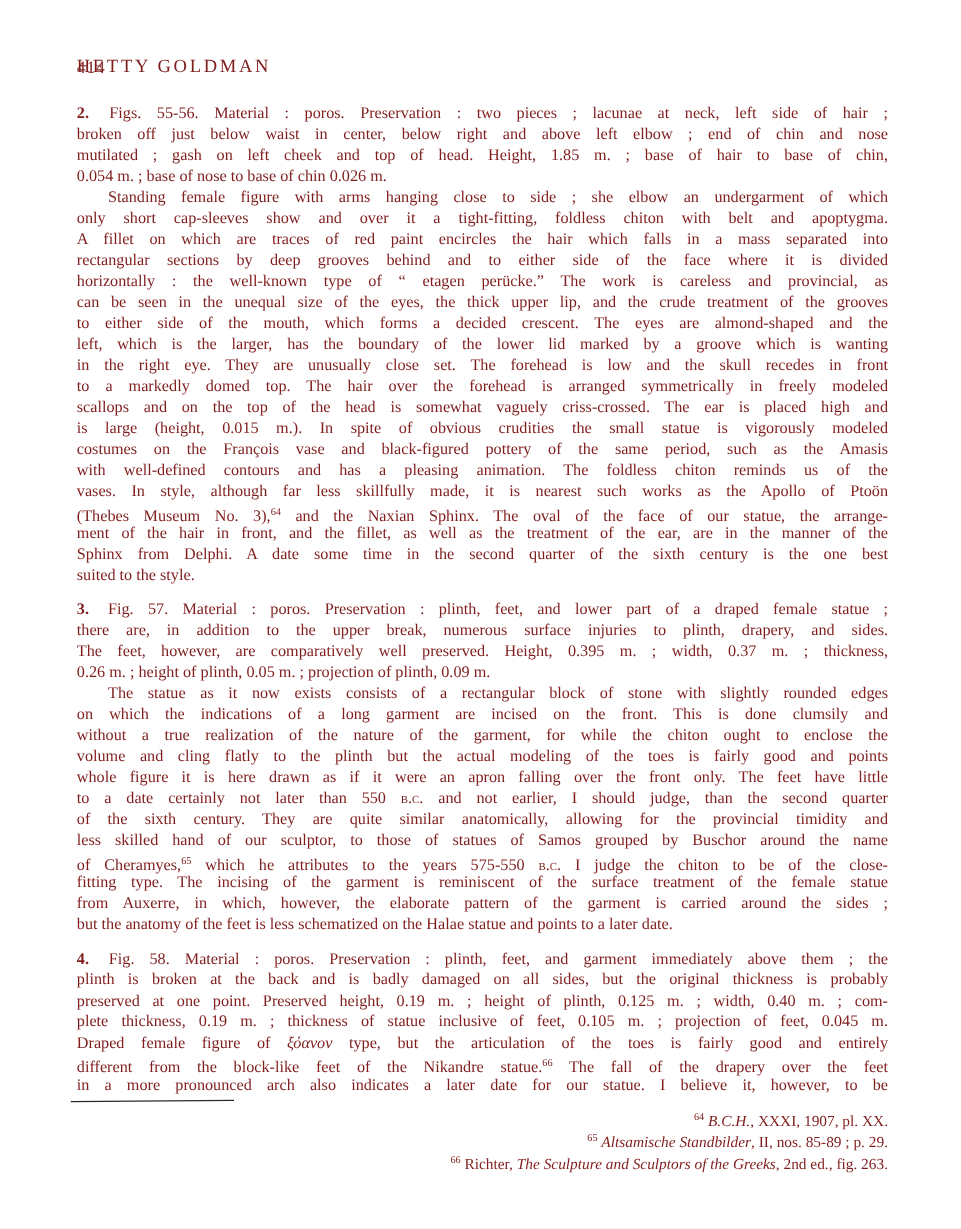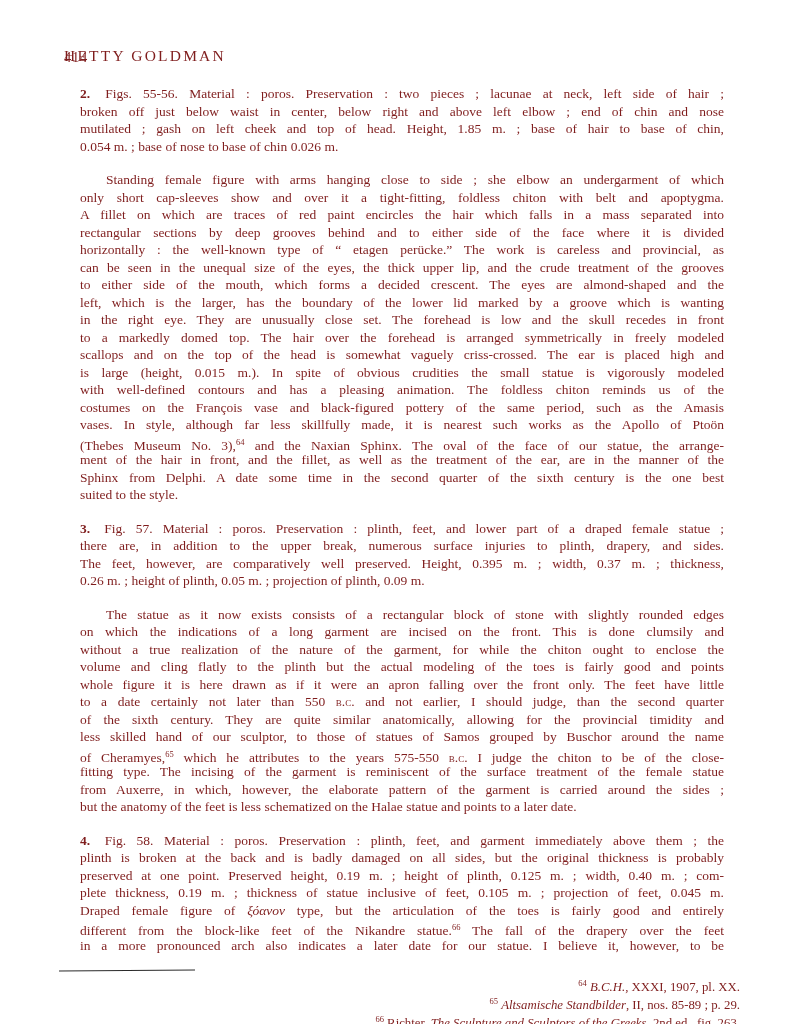--- a/index.html
+++ b/index.html
@@ -8,21 +8,21 @@
     width:801px; height:1024px;
     background:#ffffff;
     font-family:"Liberation Serif","DejaVu Serif",serif;
     color:#1e1e1e;
     overflow:hidden;
   }
   .inner { position:absolute; left:64px; top:47px; width:676px; }
   .header { position:relative; height:20px; margin-bottom:18px; }
   .pagenum { position:absolute; left:0; top:2px; font-size:14.5px; letter-spacing:0.8px; }
   .runhead { display:block; text-align:left; font-size:15.5px; letter-spacing:2.2px; }
-  .para { margin:16px; }
+  .para { margin:0; }
   .para.gap { margin-top:11px; }
   .line {
     font-size:13.5px; line-height:17.5px; height:17.5px;
     text-align:justify; text-align-last:justify;
     white-space:normal;
   }
   .line.last { text-align-last:left; }
   .line.indent { text-indent:26px; }
   .lead { font-weight:bold; padding-right:4px; }
   .sup { font-size:8.5px; vertical-align:5px; }
@@ -60,22 +60,22 @@
           <div class="line"><span>A fillet on which are traces of red paint encircles the hair which falls in a mass separated into</span></div>
           <div class="line"><span>rectangular sections by deep grooves behind and to either side of the face where it is divided</span></div>
           <div class="line"><span>horizontally : the well-known type of “ etagen perücke.” The work is careless and provincial, as</span></div>
           <div class="line"><span>can be seen in the unequal size of the eyes, the thick upper lip, and the crude treatment of the grooves</span></div>
           <div class="line"><span>to either side of the mouth, which forms a decided crescent. The eyes are almond-shaped and the</span></div>
           <div class="line"><span>left, which is the larger, has the boundary of the lower lid marked by a groove which is wanting</span></div>
           <div class="line"><span>in the right eye. They are unusually close set. The forehead is low and the skull recedes in front</span></div>
           <div class="line"><span>to a markedly domed top. The hair over the forehead is arranged symmetrically in freely modeled</span></div>
           <div class="line"><span>scallops and on the top of the head is somewhat vaguely criss-crossed. The ear is placed high and</span></div>
           <div class="line"><span>is large (height, 0.015 m.). In spite of obvious crudities the small statue is vigorously modeled</span></div>
+          <div class="line"><span>costumes on the François vase and black-figured pottery of the same period, such as the Amasis</span></div>
           <div class="line"><span>with well-defined contours and has a pleasing animation. The foldless chiton reminds us of the</span></div>
-          <div class="line"><span>costumes on the François vase and black-figured pottery of the same period, such as the Amasis</span></div>
           <div class="line"><span>vases. In style, although far less skillfully made, it is nearest such works as the Apollo of Ptoön</span></div>
           <div class="line"><span>(Thebes Museum No. 3),</span><span class="sup">64</span><span> and the Naxian Sphinx. The oval of the face of our statue, the arrange-</span></div>
           <div class="line"><span>ment of the hair in front, and the fillet, as well as the treatment of the ear, are in the manner of the</span></div>
           <div class="line"><span>Sphinx from Delphi. A date some time in the second quarter of the sixth century is the one best</span></div>
           <div class="line last"><span>suited to the style.</span></div>
         </div>
         <div class="para gap">
           <div class="line"><span class="lead">3.</span><span> Fig. 57. Material : poros. Preservation : plinth, feet, and lower part of a draped female statue ;</span></div>
           <div class="line"><span>there are, in addition to the upper break, numerous surface injuries to plinth, drapery, and sides.</span></div>
           <div class="line"><span>The feet, however, are comparatively well preserved. Height, 0.395 m. ; width, 0.37 m. ; thickness,</span></div>

